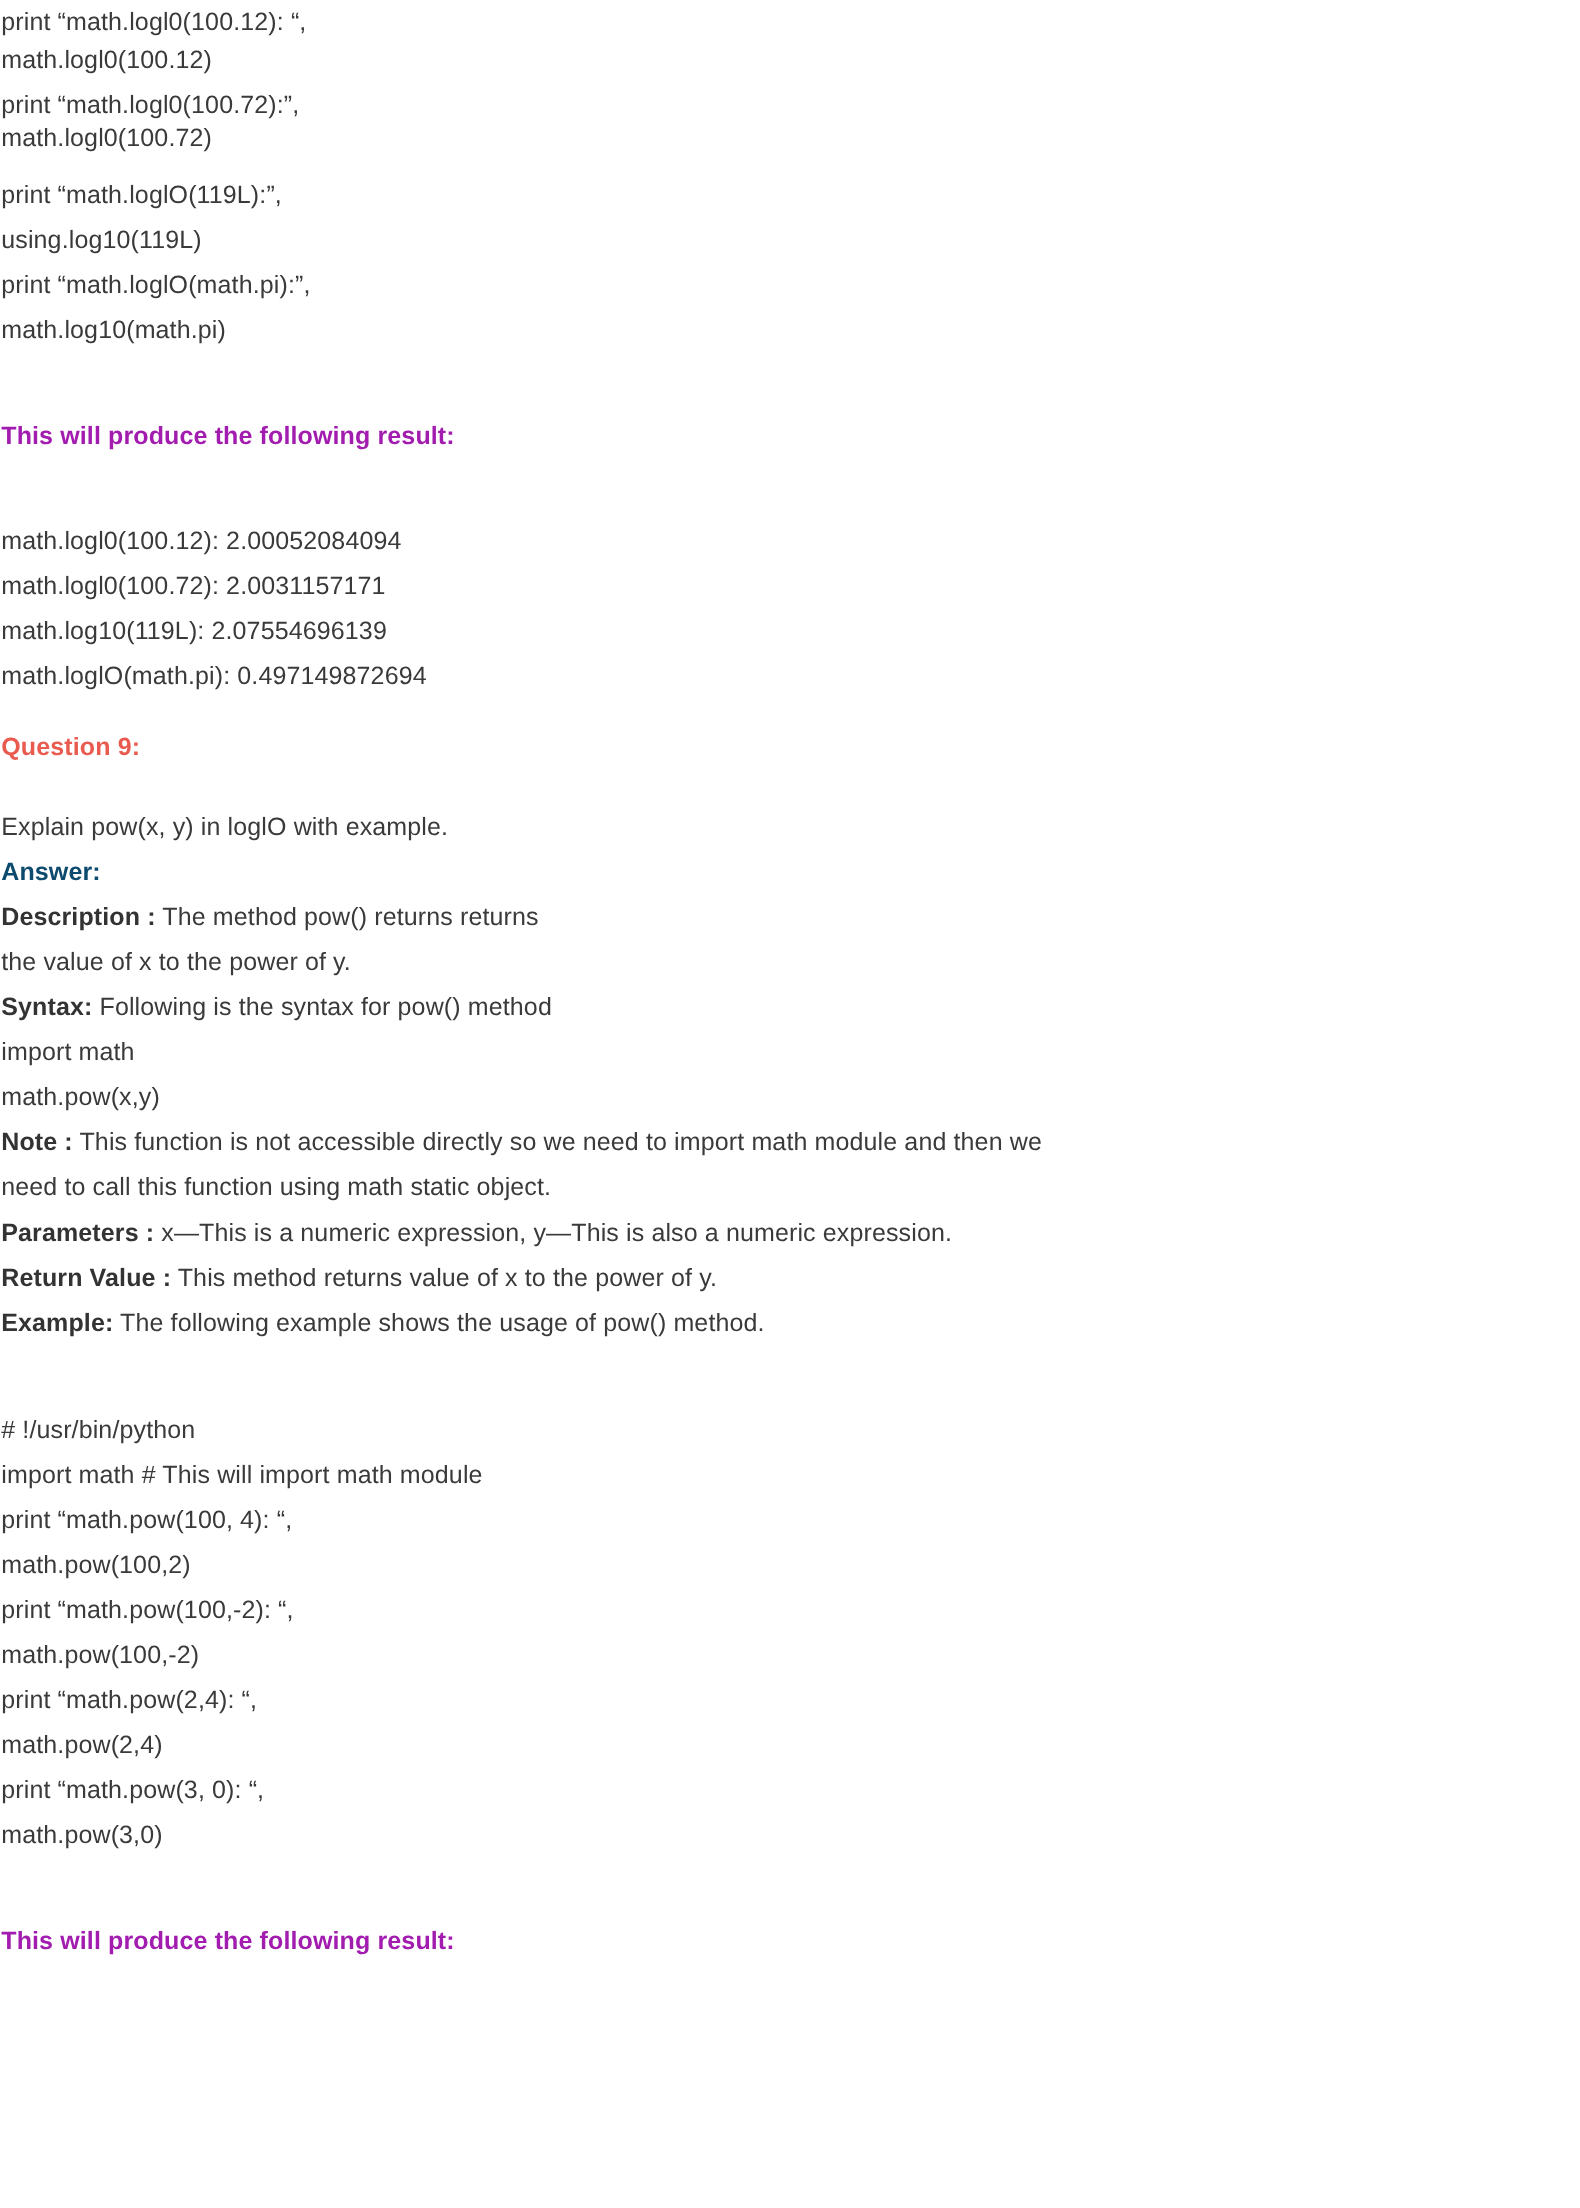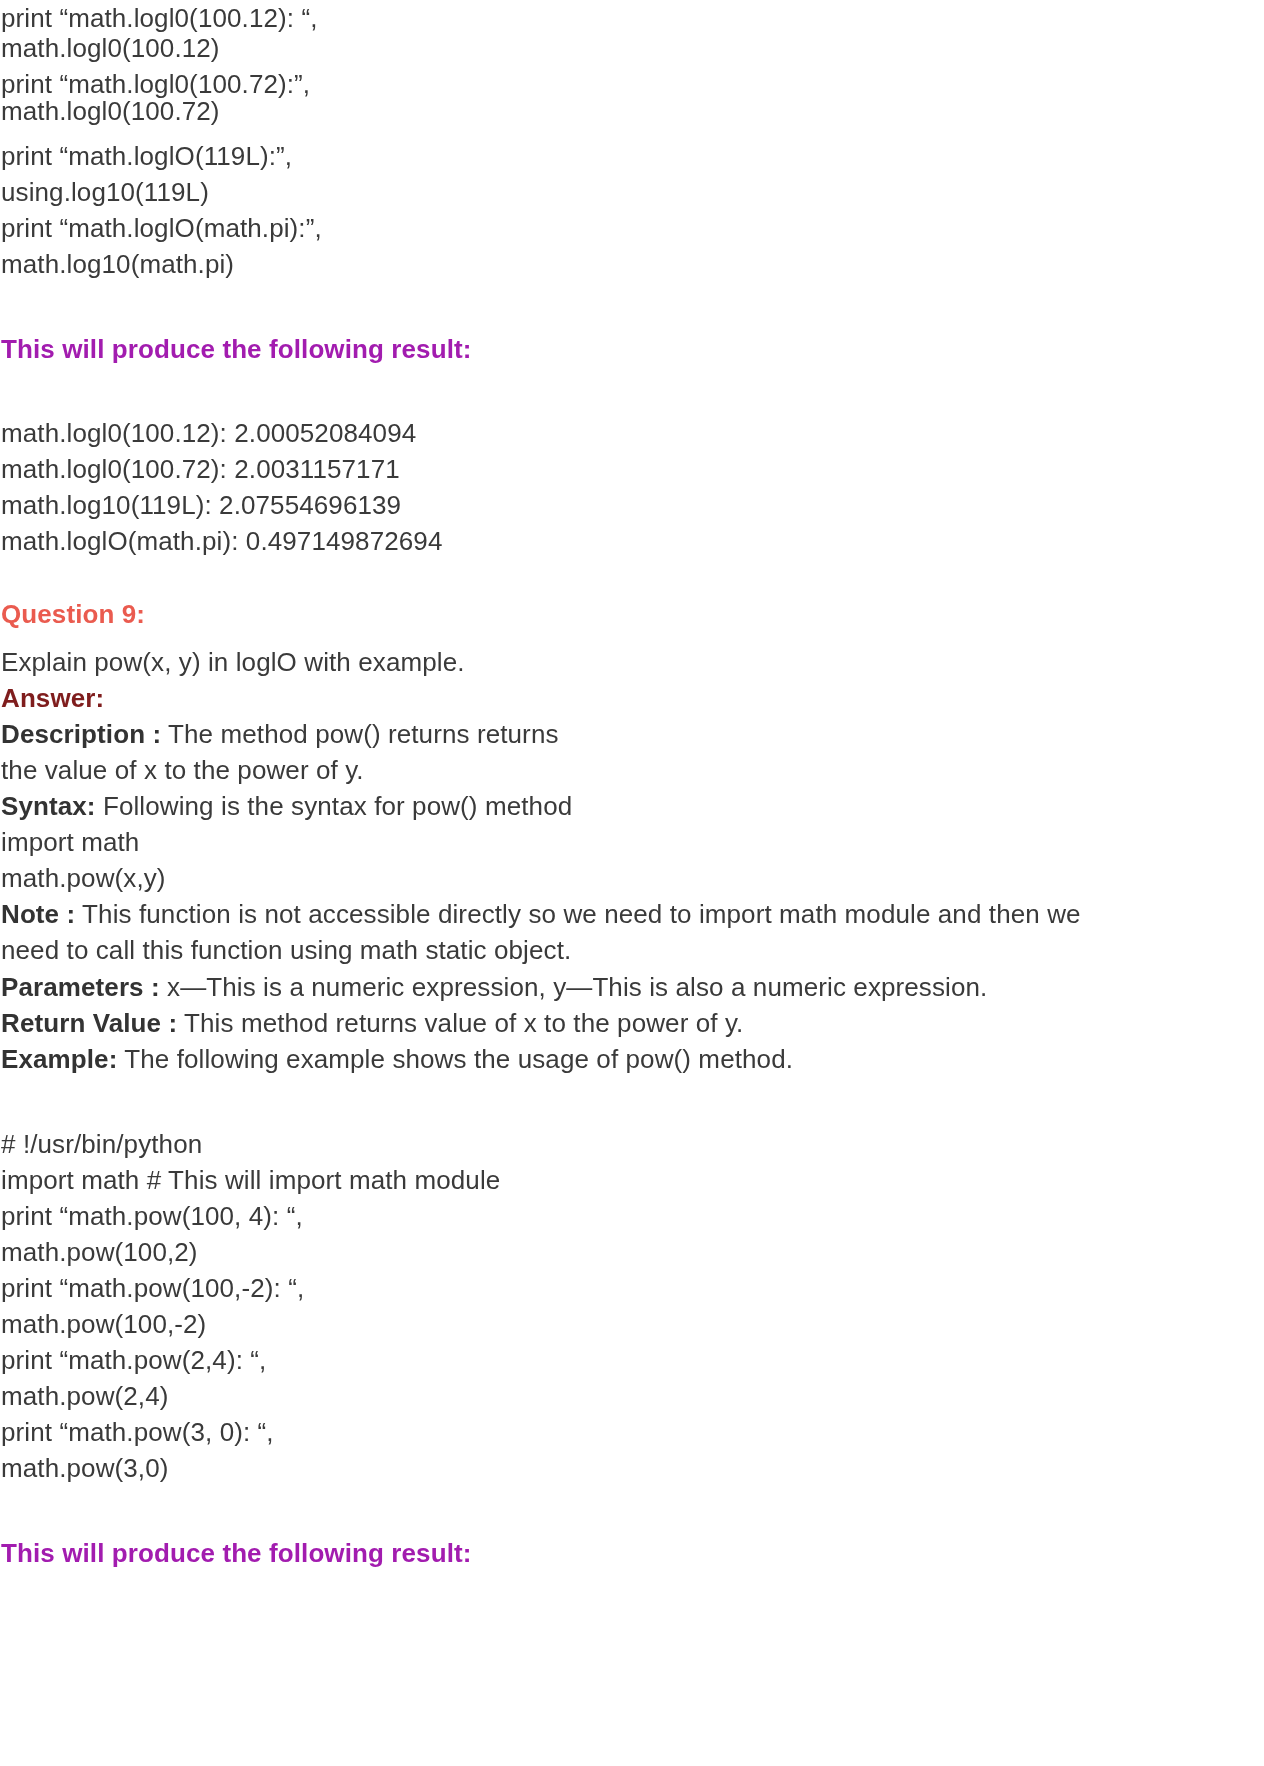--- a/index.html
+++ b/index.html
@@ -10,27 +10,27 @@
     position: relative;
     font-family: "Liberation Sans", "DejaVu Sans", sans-serif;
     color: #3a3a3a;
   }
   .page { position: absolute; left: 0; top: 0; width: 1264px; }
   .line {
     position: absolute;
     left: 1px;
     height: 36px;
     line-height: 36px;
-    font-size: 26px;
+    font-size: 20px;
     white-space: nowrap;
     letter-spacing: 0.1px;
   }
   .b { font-weight: bold; color: #333333; }
   .q { font-weight: bold; color: #ea5b4f; }
-  .a { font-weight: bold; color: #7f1d1d; }
+  .a { font-weight: bold; color: #0c4a6e; }
   .heading { font-weight: bold; color: #a21caf; }
 </style>
 </head>
 <body>
 
 <div class="page">
 
   <div>
     <div class="line" style="top:0px">print “math.logl0(100.12): “,</div>
     <div class="line" style="top:30px">math.logl0(100.12)</div>
@@ -44,21 +44,21 @@
 
   <div class="line heading" style="top:331px">This will produce the following result:</div>
 
   <div>
     <div class="line" style="top:415px">math.logl0(100.12): 2.00052084094</div>
     <div class="line" style="top:451px">math.logl0(100.72): 2.0031157171</div>
     <div class="line" style="top:487px">math.log10(119L): 2.07554696139</div>
     <div class="line" style="top:523px">math.loglO(math.pi): 0.497149872694</div>
   </div>
 
-  <div class="line q" style="top:596px">Question 9:</div>
+  <div class="line q" style="top:580px">Question 9:</div>
   <div class="line" style="top:644px">Explain pow(x, y) in loglO with example.</div>
 
   <div class="line a" style="top:680px">Answer:</div>
 
   <div class="line" style="top:716px">
     <span class="b">Description :</span><span> The method pow() returns returns</span>
   </div>
   <div class="line" style="top:752px">the value of x to the power of y.</div>
 
   <div class="line" style="top:788px">

